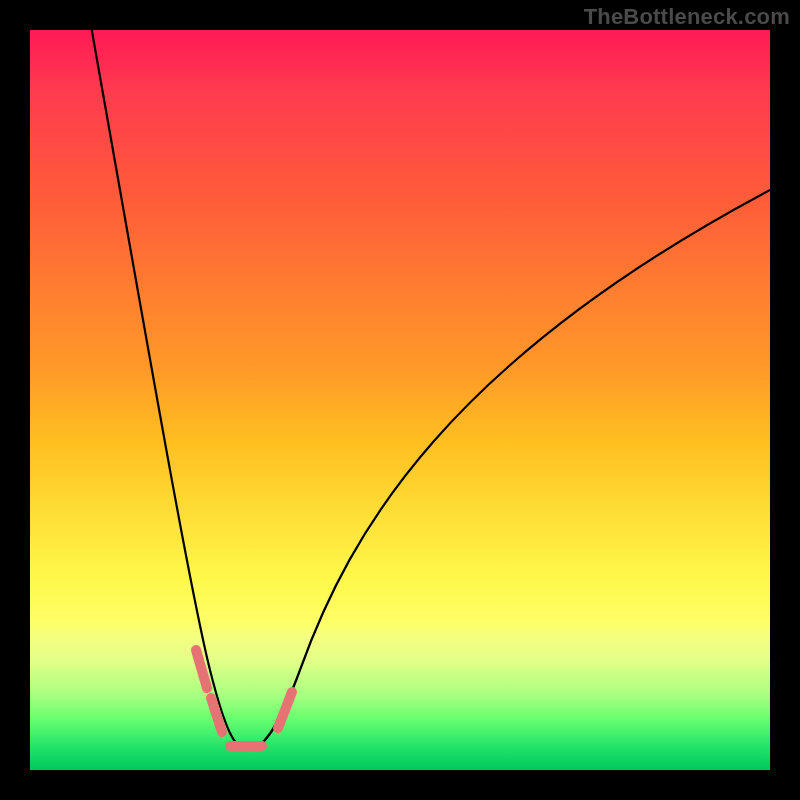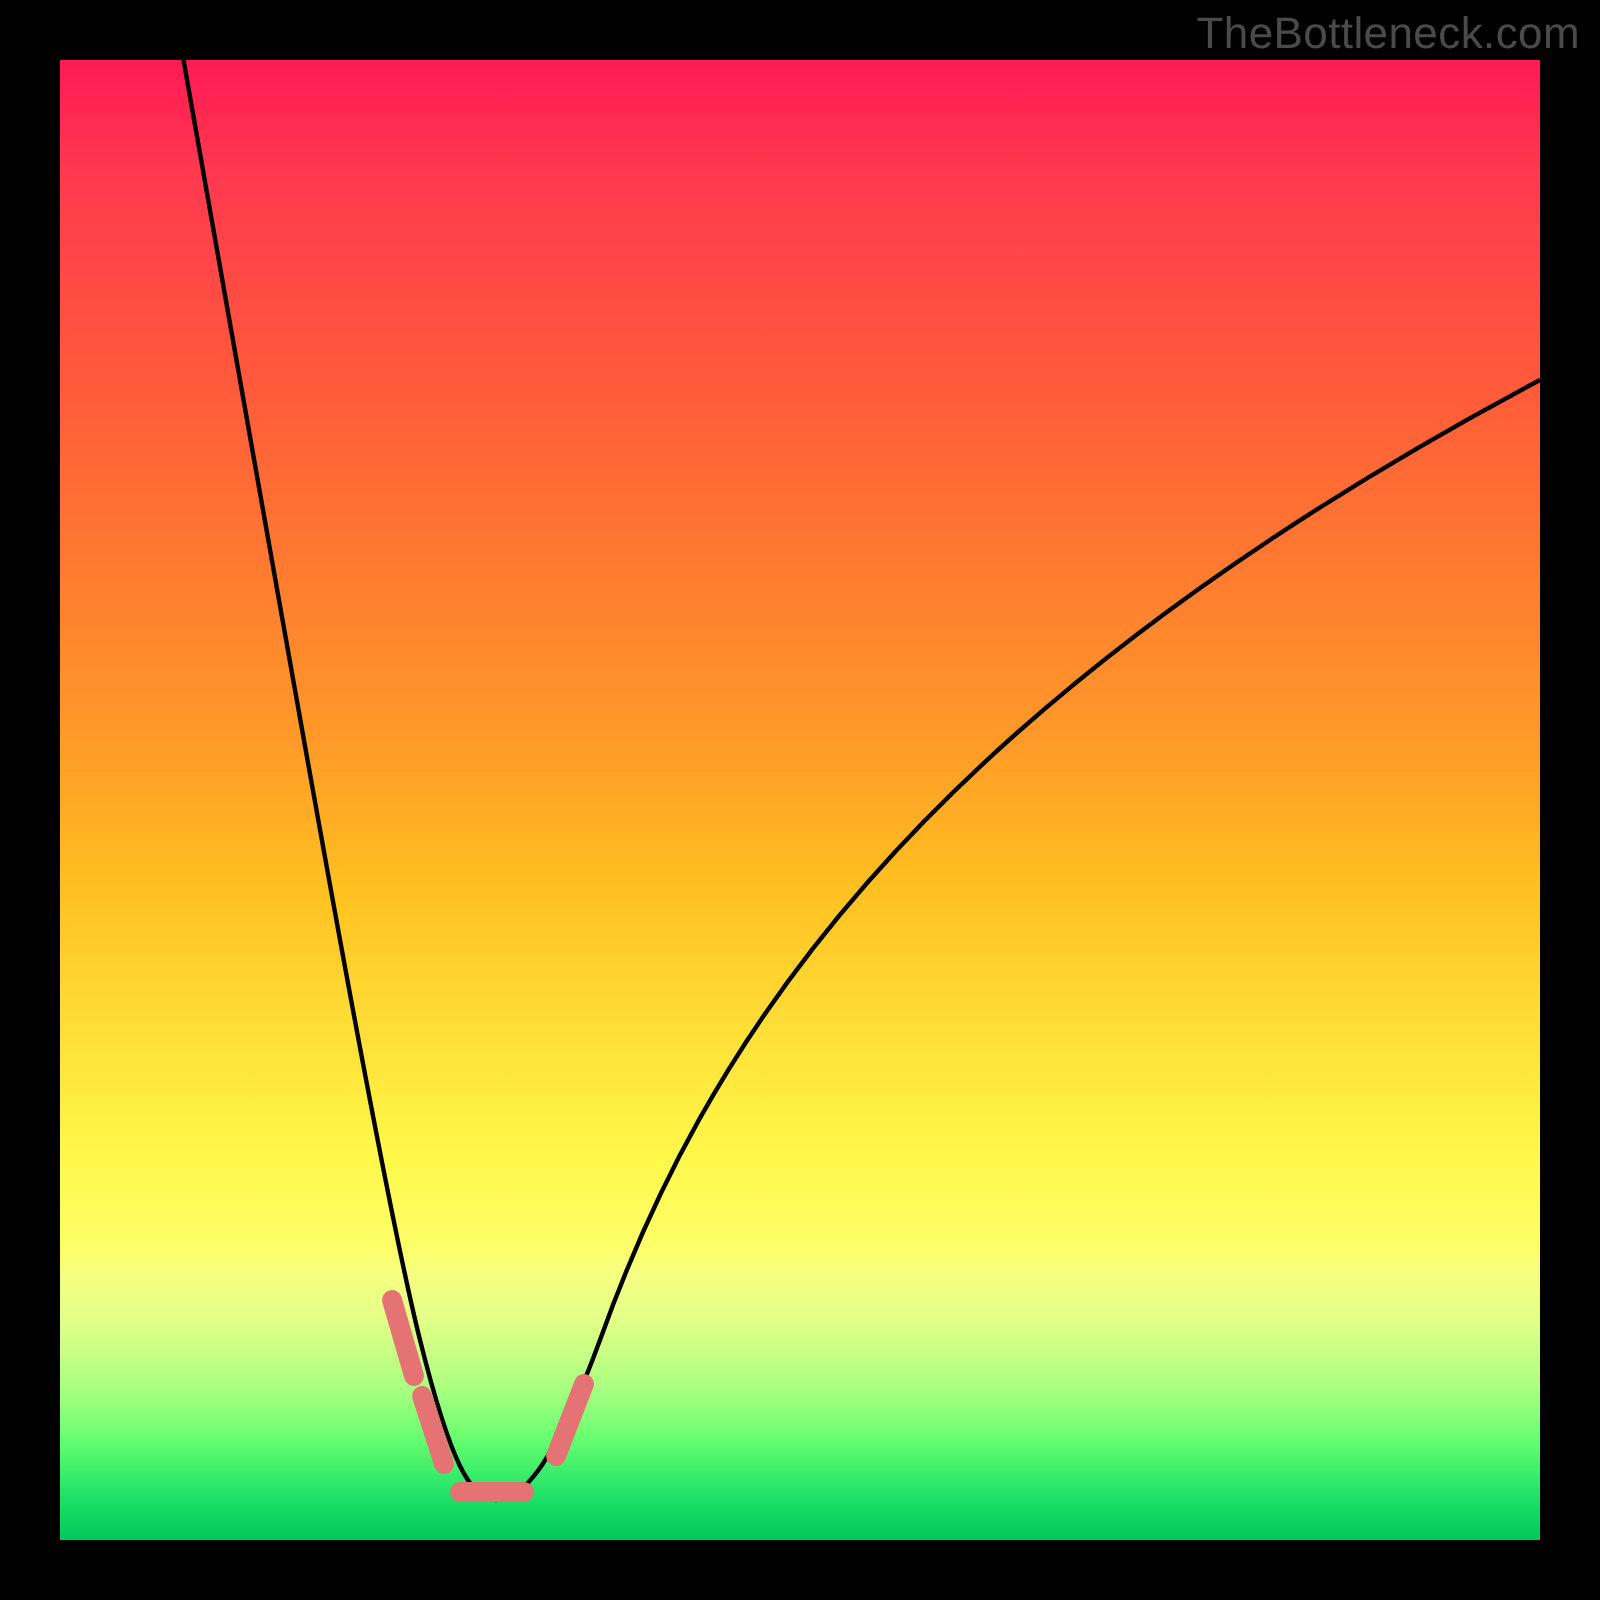--- a/index.html
+++ b/index.html
@@ -35,21 +35,21 @@
       #20e268 97%,
       #00c85c 100%
     );
   }
   .watermark {
     position: absolute;
     top: 4px;
     right: 10px;
     color: #4a4a4a;
     font-size: 22px;
-    font-weight: 400;
+    font-weight: 700;
     letter-spacing: 0.2px;
     z-index: 10;
   }
   svg.curve {
     position: absolute;
     left: 0;
     top: 0;
     width: 740px;
     height: 740px;
   }

